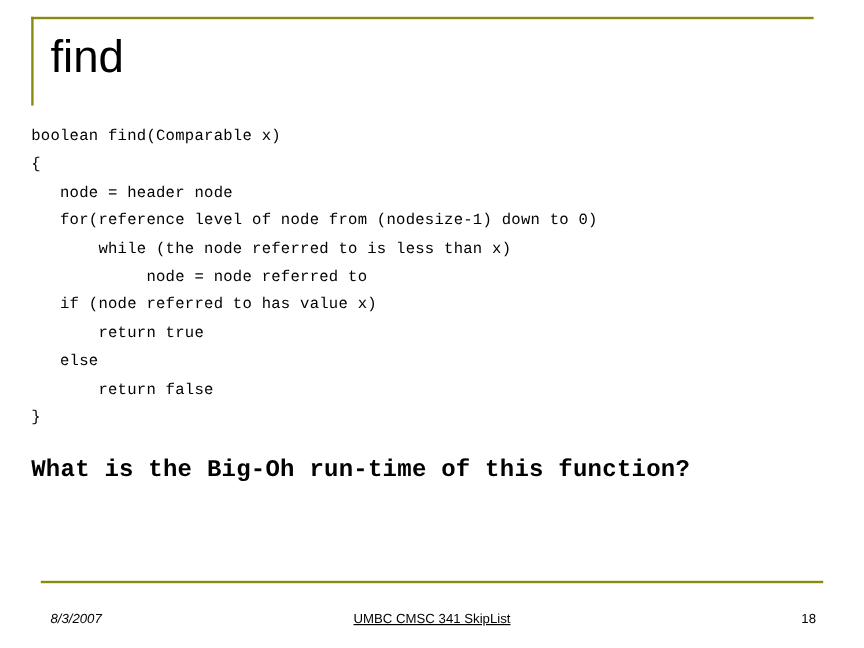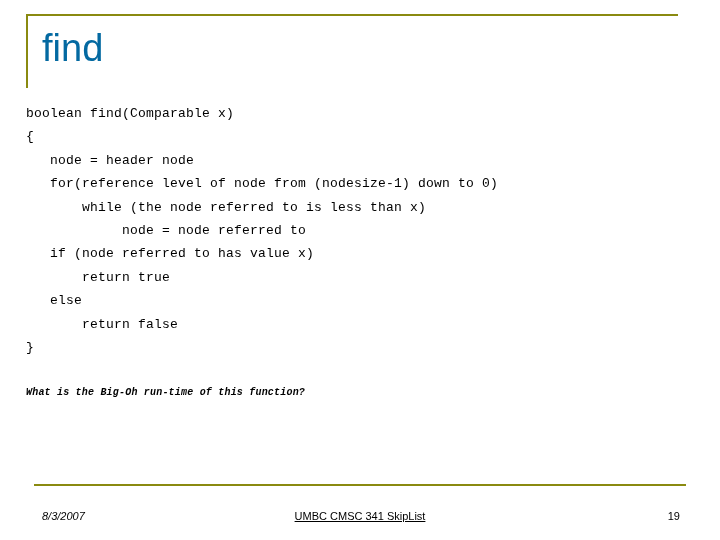--- a/index.html
+++ b/index.html
@@ -37,48 +37,47 @@
     height: 74px;
     background: #8a8a10;
   }
   .title {
     position: absolute;
     left: 42px;
     top: 26px;
     font-family: "Liberation Sans", sans-serif;
     font-size: 38px;
     line-height: 44px;
-    color: #0369a1;
+    color: #000000;
     font-weight: normal;
     letter-spacing: 0px;
   }
   .code-block {
     position: absolute;
     left: 26px;
     top: 102px;
     width: 660px;
     font-family: "Liberation Mono", monospace;
     font-size: 13px;
     line-height: 23.4px;
     color: #000000;
     white-space: pre;
     letter-spacing: 0.2px;
   }
   .question {
     position: absolute;
     left: 26px;
     top: 383px;
     font-family: "Liberation Mono", monospace;
-    font-size: 10px;
+    font-size: 20px;
     line-height: 20px;
     color: #000000;
     font-weight: bold;
     white-space: pre;
     letter-spacing: 0.2px;
-    font-style: italic;
   }
   
   .footer-rule {
     position: absolute;
     left: 34px;
     top: 484px;
     width: 652px;
     height: 2px;
     background: #8a8a10;
   }
@@ -140,16 +139,16 @@
        return false
 }</div>
 
   <div class="question">What is the Big-Oh run-time of this function?</div>
 
   <div class="footer-rule"></div>
 
   <div class="footer">
     <div class="footer-date">8/3/2007</div>
     <div class="footer-center">UMBC CMSC 341 SkipList</div>
-    <div class="footer-page">19</div>
+    <div class="footer-page">18</div>
   </div>
 
 </div>
 
 </body></html>

